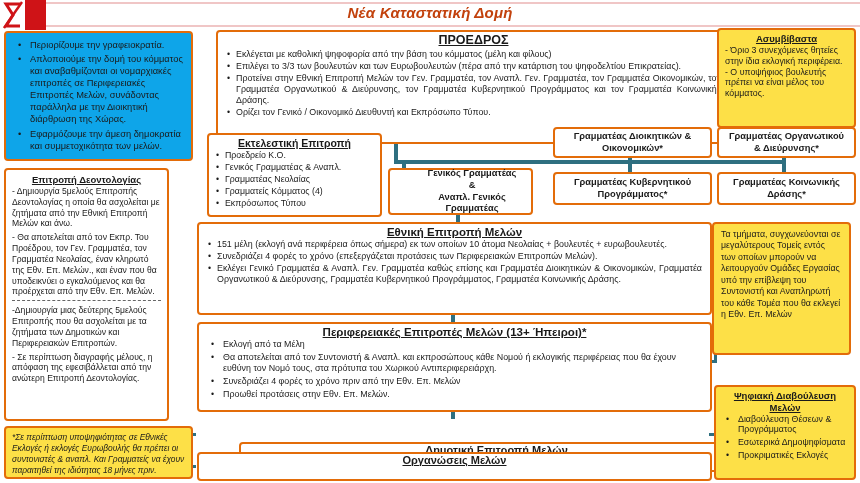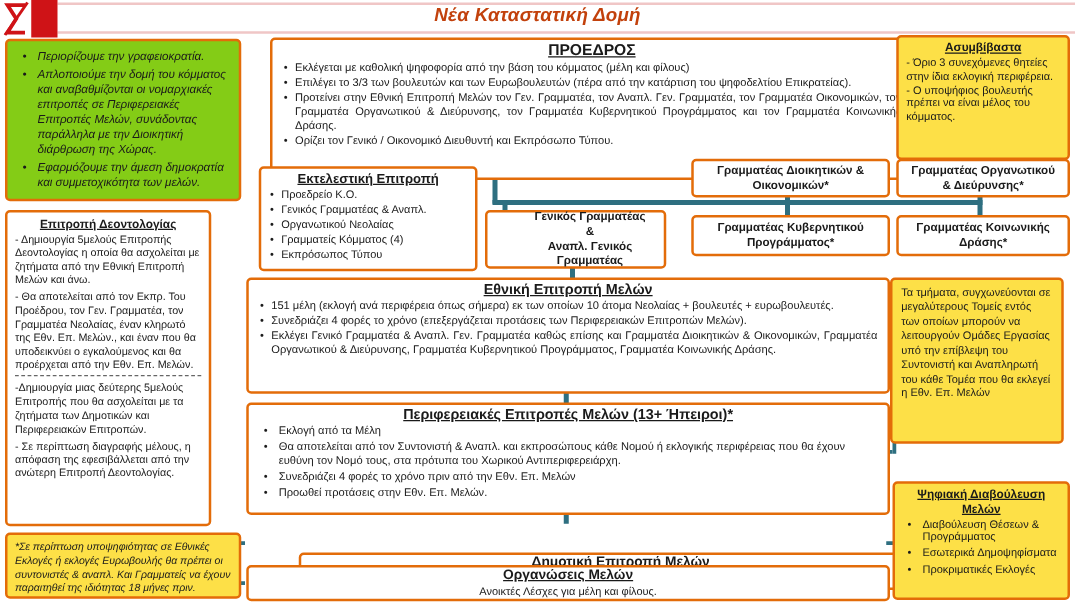--- a/index.html
+++ b/index.html
@@ -12,21 +12,21 @@
 
   .logo{position:absolute;left:0;top:0;width:46px;height:30px;background:#fff;display:flex;}
   .logo svg{display:block;}
   .logo-red{flex:1;background:#cf1317;}
 
   .seg{position:absolute;background:#2E6F80;}
 
   .box{position:absolute;border:2px solid #E36C09;border-radius:4px;background:#fff;
     box-sizing:border-box;padding:2px 6px;font-size:9px;line-height:1.24;}
   .gray{background:#fde047;}
-  .green{background:#84cc16;font-style:italic;}
+  .green{background:#0ea5e9;}
 
   .bt{font-weight:bold;text-align:center;text-decoration:underline;}
   .bt-lg{font-size:12.5px;}
   .bt-sm{font-size:9.5px;}
 
   .blt{position:relative;padding-left:10px;margin:0 0 1px 0;}
   .blt::before{content:"•";position:absolute;left:1px;top:0;}
   .blt-wide{padding-left:16px;margin-bottom:2px;}
   .blt-wide::before{left:4px;}
   .j{text-align:justify;}
@@ -106,21 +106,21 @@
     <div class="blt">Εκλέγεται με καθολική ψηφοφορία από την βάση του κόμματος (μέλη και φίλους)</div>
     <div class="blt">Επιλέγει το 3/3 των βουλευτών και των Ευρωβουλευτών (πέρα από την κατάρτιση του ψηφοδελτίου Επικρατείας).</div>
     <div class="blt j">Προτείνει στην Εθνική Επιτροπή Μελών τον Γεν. Γραμματέα, τον Αναπλ. Γεν. Γραμματέα, τον Γραμματέα Οικονομικών, τον Γραμματέα Οργανωτικού &amp; Διεύρυνσης, τον Γραμματέα Κυβερνητικού Προγράμματος και τον Γραμματέα Κοινωνικής Δράσης.</div>
     <div class="blt">Ορίζει τον Γενικό / Οικονομικό Διευθυντή και Εκπρόσωπο Τύπου.</div>
   </div>
 
   <div class="box" style="left:207px;top:133px;width:175px;height:84px;font-size:8.8px;">
     <div class="bt" style="font-size:10.5px;">Εκτελεστική Επιτροπή</div>
     <div class="blt">Προεδρείο Κ.Ο.</div>
     <div class="blt">Γενικός Γραμματέας &amp; Αναπλ.</div>
-    <div class="blt">Οργανωτικού Νεολαίας</div>
+    <div class="blt">Γραμματέας Νεολαίας</div>
     <div class="blt">Γραμματείς Κόμματος (4)</div>
     <div class="blt">Εκπρόσωπος Τύπου</div>
   </div>
 
   <div class="box sec-label" style="left:388px;top:168px;width:145px;height:47px;padding-left:29px;">
     <div>
       <div>Γενικός Γραμματέας</div>
       <div>&amp;</div>
       <div>Αναπλ. Γενικός Γραμματέας</div>
     </div>
@@ -154,21 +154,20 @@
     <div class="blt blt-wide">Προωθεί προτάσεις στην Εθν. Επ. Μελών.</div>
   </div>
 
   <div class="box" style="left:197px;top:442px;width:515px;height:30px;padding:0 8px;font-size:8.8px;margin-left:42px;">
     <div class="bt" style="font-size:11px;">Δημοτική Επιτροπή Μελών</div>
     <div class="ctr">3μελές ή 5μελές συντονιστικό με ψηφοφορία από τα μέλη (με 2/3 γίνεται μομφή).</div>
   </div>
 
   <div class="box" style="left:197px;top:452px;width:515px;height:29px;padding:0 8px;font-size:8.8px;">
     <div class="bt" style="font-size:11px;">Οργανώσεις Μελών</div>
-    <div class="ctr">Ανοικτές Λέσχες για μέλη και φίλους.</div>
   </div>
 
   <div class="box gray" style="left:717px;top:28px;width:139px;height:100px;font-size:8.8px;padding:3px 6px;">
     <div class="bt bt-sm">Ασυμβίβαστα</div>
     <div>- Όριο 3 συνεχόμενες θητείες στην ίδια εκλογική περιφέρεια.</div>
     <div>- Ο υποψήφιος βουλευτής πρέπει να είναι μέλος του κόμματος.</div>
   </div>
 
   <div class="box gray" style="left:712px;top:222px;width:139px;height:133px;font-size:8.8px;line-height:1.3;padding:5px 7px;">
     <span>Τα τμήματα, συγχωνεύονται σε μεγαλύτερους Τομείς εντός των οποίων μπορούν να λειτουργούν Ομάδες Εργασίας υπό την επίβλεψη του Συντονιστή και Αναπληρωτή του κάθε Τομέα που θα εκλεγεί η Εθν. Επ. Μελών</span>

